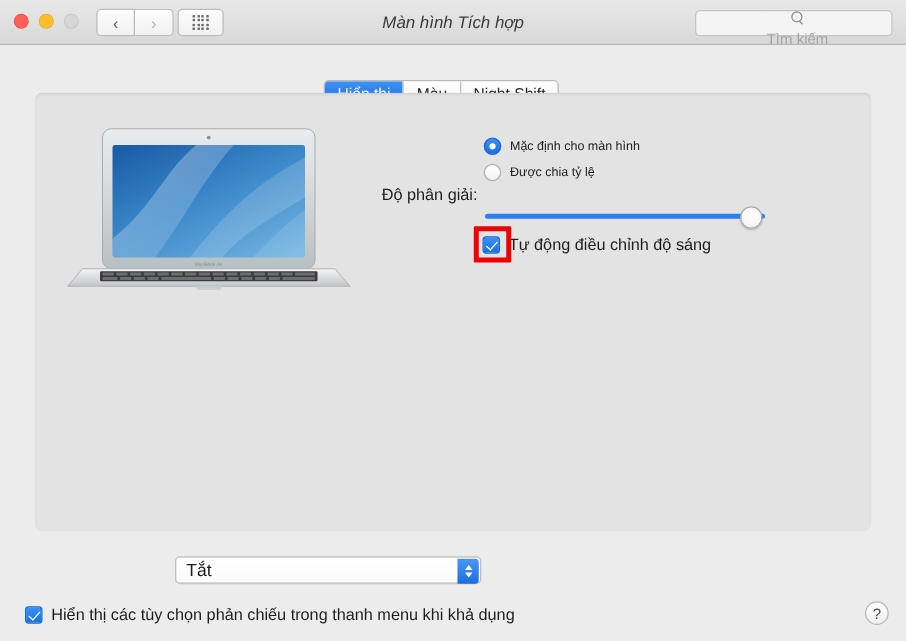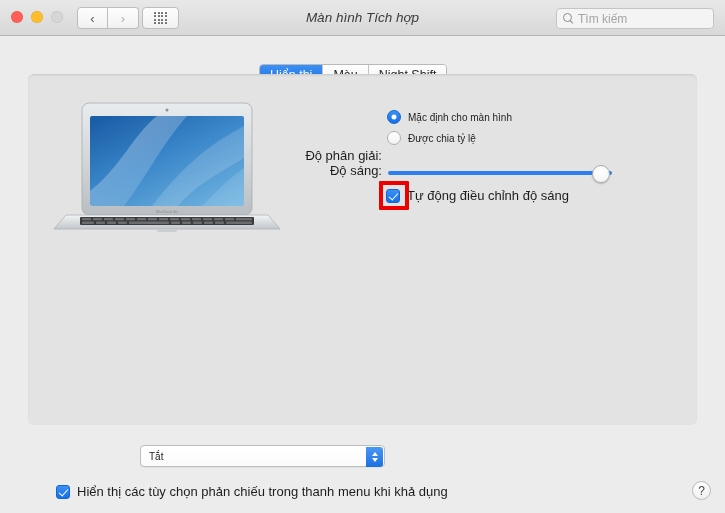--- a/index.html
+++ b/index.html
@@ -54,21 +54,21 @@
 
   .win-title {
     position: absolute; left: 0; top: 10px; width: 725px;
     text-align: center; font-size: 13.5px; color: #3b3b3b; font-style: italic;
   }
 
   .searchbox {
     position: absolute; right: 11px; top: 8px;
     width: 158px; height: 21px; border-radius: 4px;
     background: #f4f4f4; border: 1px solid #c4c4c4;
-    display: flex; align-items: center; padding-left: 6px; gap: 4px;
+    display: flex; align-items: center; padding-left: 6px; gap: 4px; flex-direction: column;
   }
   .search-ico { width: 11px; height: 11px; position: relative; flex: 0 0 auto; }
   .search-ico::before {
     content:""; position:absolute; left:0; top:0;
     width: 7px; height: 7px; border: 1.3px solid #8b8b8b; border-radius: 50%;
   }
   .search-ico::after {
     content:""; position:absolute; left:6.6px; top:7px;
     width: 4.2px; height: 1.3px; background: #8b8b8b;
     transform: rotate(45deg); transform-origin: left center;
@@ -147,21 +147,21 @@
     position: absolute; left: 204px; top: 0;
     width: 18px; height: 18px; border-radius: 50%;
     background: radial-gradient(circle at 50% 35%, #ffffff, #f2f2f2);
     border: 1px solid #adadad;
     box-shadow: 0 1px 1.5px rgba(0,0,0,.22);
   }
 
   
   .cbrow { position: absolute; display: flex; align-items: center; gap: 7px; }
   .cbrow.auto-bri { left: 386px; top: 188px; }
-  .cbrow.mirror   { left: 20px;  top: 484px; margin-left: 36px; }
+  .cbrow.mirror   { left: 20px;  top: 484px; }
   .cb {
     width: 14px; height: 14px; border-radius: 3px; flex: 0 0 auto;
     background: linear-gradient(to bottom,#ffffff,#f1f1f1);
     border: 1px solid #b0b0b0; position: relative;
   }
   .cb.on {
     background: linear-gradient(to bottom,#3d90f4,#1470e8);
     border: 1px solid #1566cf;
   }
   .cb.on::after {
@@ -186,21 +186,21 @@
     text-align: right; font-size: 13px; color: #1d1d1d;
   }
   .popup {
     position: absolute; left: 140px; top: 445px;
     width: 245px; height: 22px; border-radius: 4px;
     background: linear-gradient(to bottom,#ffffff,#fbfbfb);
     border: 1px solid #bdbdbd;
     box-shadow: 0 .5px .5px rgba(0,0,0,.08);
     display: flex; align-items: center;
   }
-  .popup .val { font-size: 10px; color: #1d1d1d; padding-left: 8px; }
+  .popup .val { font-size: 14px; color: #1d1d1d; padding-left: 8px; }
   .popup .stepper {
     position: absolute; right: 1px; top: 1px;
     width: 17px; height: 20px; border-radius: 0 3px 3px 0;
     background: linear-gradient(to bottom,#4a97f5,#1a6fe0);
     display: flex; flex-direction: column;
     align-items: center; justify-content: center; gap: 2px;
   }
   .chev { width: 0; height: 0; border-left: 3.5px solid transparent; border-right: 3.5px solid transparent; }
   .chev.up   { border-bottom: 4px solid #fff; }
   .chev.down { border-top: 4px solid #fff; }
@@ -342,21 +342,20 @@
   <div class="label-right res-label">Độ phân giải:</div>
   <div class="radio-row r1">
     <span class="radio on"></span>
     <span>Mặc định cho màn hình</span>
   </div>
   <div class="radio-row r2">
     <span class="radio"></span>
     <span>Được chia tỷ lệ</span>
   </div>
 
-  <div class="label-right bri-label">Độ sáng:</div>
   <div class="slider">
     <div class="track"></div>
     <div class="knob"></div>
   </div>
 
   <div class="cbrow auto-bri">
     <span class="cb on"></span>
     <span>Tự động điều chỉnh độ sáng</span>
   </div>
   <div class="annot"></div>

